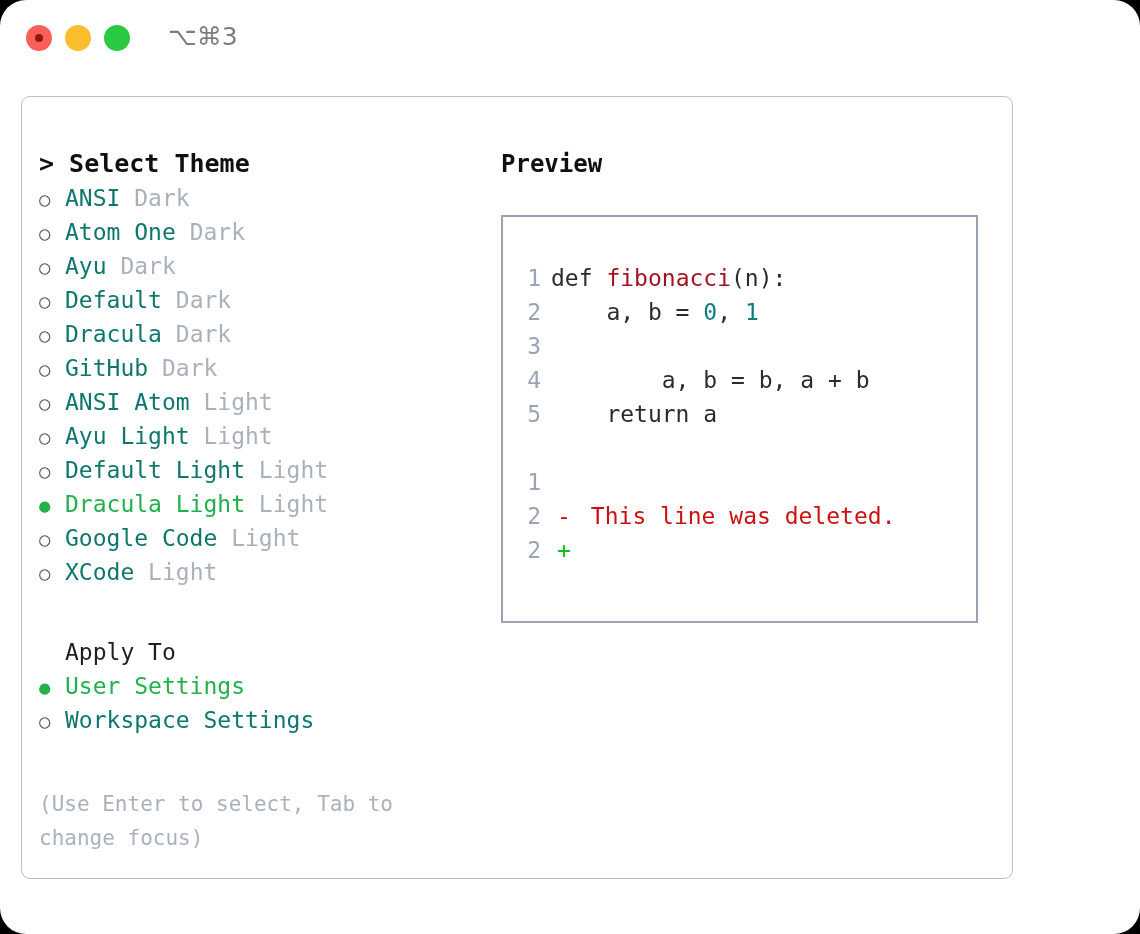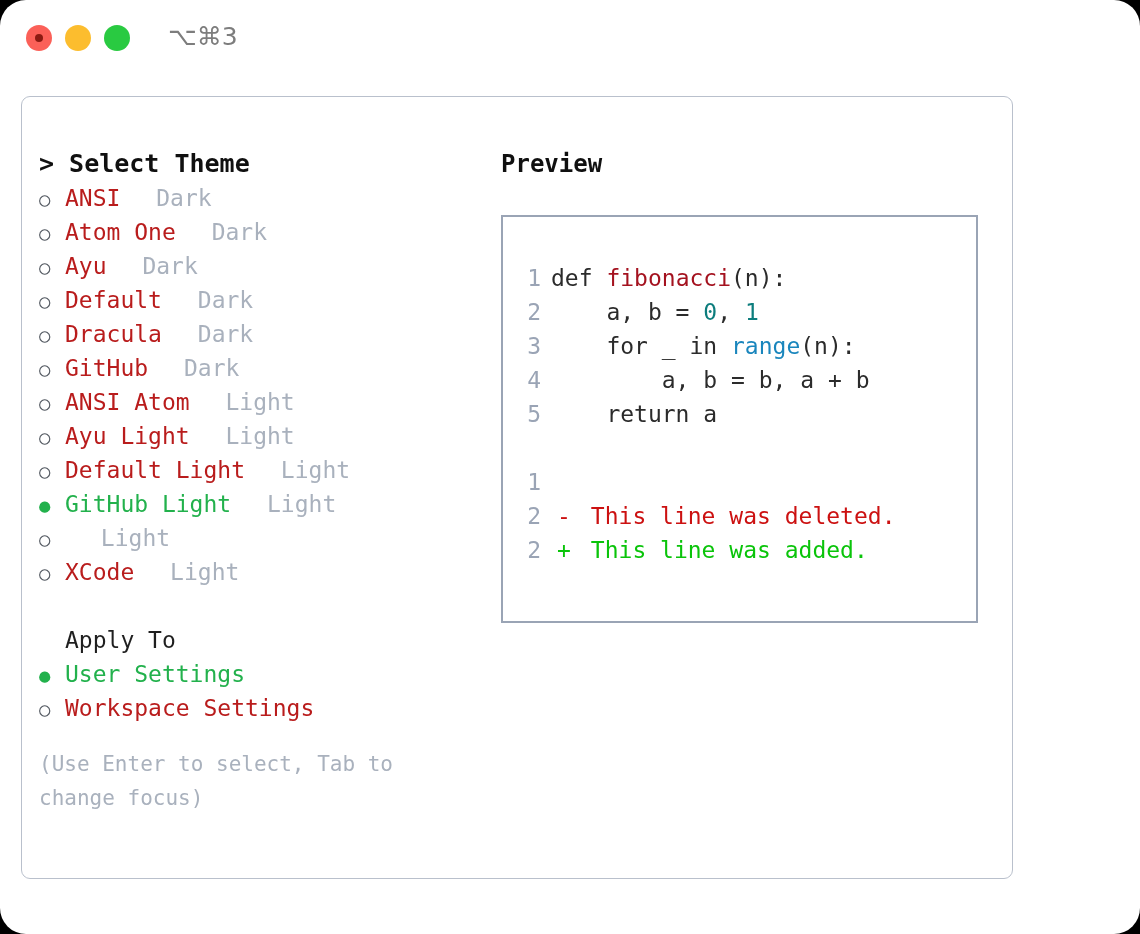--- a/index.html
+++ b/index.html
@@ -122,37 +122,37 @@
     color: #555b63;
     font-size: 19px;
     line-height: 34px;
   }
   .marker.sel {
     color: #22b14c;
     font-size: 19px;
   }
   .marker.blank { color: transparent; }
 
-  .row-label { color: #b91c1c; }
+  .row-label { color: #0f766e; }
   .row-label.sel { color: #22b14c; }
-  .row-variant { color: #a9b1bd; margin-left: 22px; }
+  .row-variant { color: #a9b1bd; }
 
   .subhead {
     display: flex;
     align-items: baseline;
     height: 34px;
     line-height: 34px;
     font-size: 23px;
     color: #1f1f1f;
     white-space: pre;
-    margin-top: 34px;
+    margin-top: 46px;
   }
 
   .hint {
-    margin-top: 22px;
+    margin-top: 50px;
     font-size: 21px;
     line-height: 34px;
     color: #a9b1bd;
     width: 400px;
     white-space: pre-wrap;
   }
 
   
   .preview-title {
     font-size: 24px;
@@ -230,22 +230,22 @@
       <div class="list" id="theme-list">
           <div class="row"><span class="marker">○</span><span class="row-label">ANSI</span><span class="row-variant"> Dark</span></div>
           <div class="row"><span class="marker">○</span><span class="row-label">Atom One</span><span class="row-variant"> Dark</span></div>
           <div class="row"><span class="marker">○</span><span class="row-label">Ayu</span><span class="row-variant"> Dark</span></div>
           <div class="row"><span class="marker">○</span><span class="row-label">Default</span><span class="row-variant"> Dark</span></div>
           <div class="row"><span class="marker">○</span><span class="row-label">Dracula</span><span class="row-variant"> Dark</span></div>
           <div class="row"><span class="marker">○</span><span class="row-label">GitHub</span><span class="row-variant"> Dark</span></div>
           <div class="row"><span class="marker">○</span><span class="row-label">ANSI Atom</span><span class="row-variant"> Light</span></div>
           <div class="row"><span class="marker">○</span><span class="row-label">Ayu Light</span><span class="row-variant"> Light</span></div>
           <div class="row"><span class="marker">○</span><span class="row-label">Default Light</span><span class="row-variant"> Light</span></div>
-          <div class="row"><span class="marker sel">●</span><span class="row-label sel">GitHub Light</span><span class="row-variant"> Light</span></div>
-          <div class="row"><span class="marker">○</span><span class="row-variant"> Light</span></div>
+          <div class="row"><span class="marker sel">●</span><span class="row-label sel">Dracula Light</span><span class="row-variant"> Light</span></div>
+          <div class="row"><span class="marker">○</span><span class="row-label">Google Code</span><span class="row-variant"> Light</span></div>
           <div class="row"><span class="marker">○</span><span class="row-label">XCode</span><span class="row-variant"> Light</span></div>
         </div>
 
       <div class="subhead">
         <span class="marker blank">○</span>
         <span>Apply To</span>
       </div>
 
       <div class="list" id="apply-list">
           <div class="row"><span class="marker sel">●</span><span class="row-label sel">User Settings</span></div>
@@ -255,27 +255,27 @@
       <div class="hint">(Use Enter to select, Tab to change focus)</div>
     </div>
 
     <div class="right-col">
       <div class="preview-title">Preview</div>
 
       <div class="preview-box">
         <div id="code-block">
             <div class="code-line"><span class="gutter">1</span><span class="code-text"><span class="tok-kw">def </span><span class="tok-fn">fibonacci</span><span class="tok-plain">(n):</span></span></div>
             <div class="code-line"><span class="gutter">2</span><span class="code-text"><span class="tok-plain">    a, b = </span><span class="tok-num">0</span><span class="tok-plain">, </span><span class="tok-num">1</span></span></div>
-            <div class="code-line"><span class="gutter">3</span><span class="code-text"><span class="tok-plain">    for _ in </span><span class="tok-call">range</span><span class="tok-plain">(n):</span></span></div>
+            <div class="code-line"><span class="gutter">3</span></div>
             <div class="code-line"><span class="gutter">4</span><span class="code-text"><span class="tok-plain">        a, b = b, a + b</span></span></div>
             <div class="code-line"><span class="gutter">5</span><span class="code-text"><span class="tok-plain">    return a</span></span></div>
           </div>
         <div class="diff-gap"></div>
         <div id="diff-block">
             <div class="diff-line"><span class="gutter">1</span><span class="diff-mark mark-ctx"> </span></div>
             <div class="diff-line"><span class="gutter">2</span><span class="diff-mark mark-del">-</span><span class="diff-del"> This line was deleted.</span></div>
-            <div class="diff-line"><span class="gutter">2</span><span class="diff-mark mark-add">+</span><span class="diff-add"> This line was added.</span></div>
+            <div class="diff-line"><span class="gutter">2</span><span class="diff-mark mark-add">+</span></div>
           </div>
       </div>
     </div>
 
   </div>
 </div>
 
 </body></html>

